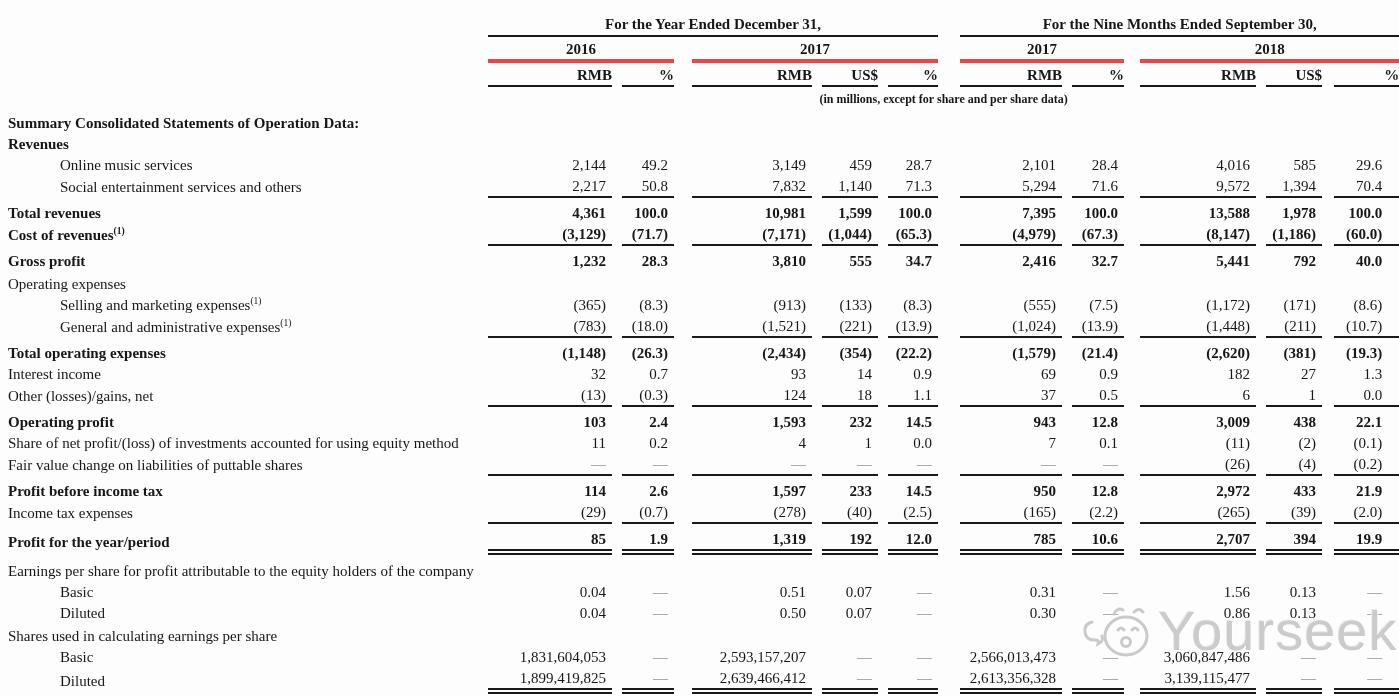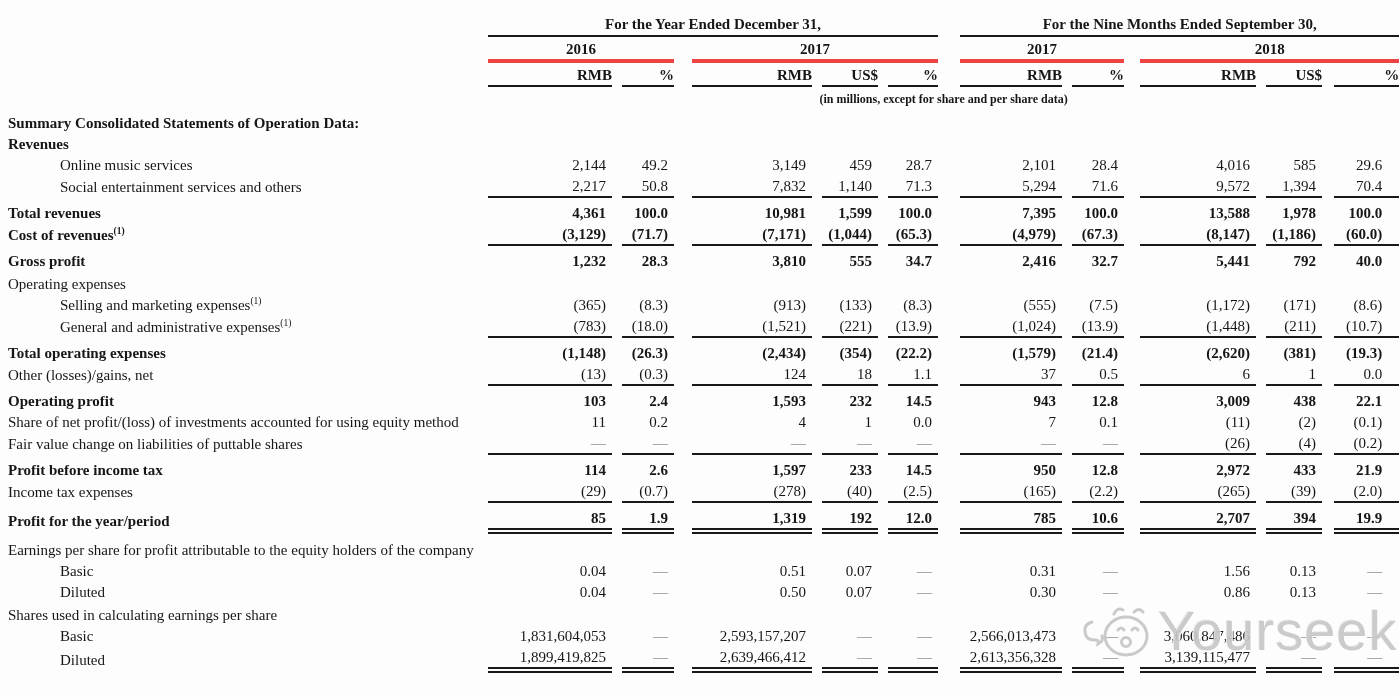--- a/index.html
+++ b/index.html
@@ -339,20 +339,42 @@
           <td></td>
           <td class="val b">(21.4)</td>
           <td></td>
           <td class="val b">(2,620)</td>
           <td></td>
           <td class="val b">(381)</td>
           <td></td>
           <td class="val b last">(19.3)</td>
         </tr>
         <tr>
+          <td class="lbl">Interest income</td>
+          <td class="val">32</td>
+          <td></td>
+          <td class="val">0.7</td>
+          <td></td>
+          <td class="val">93</td>
+          <td></td>
+          <td class="val">14</td>
+          <td></td>
+          <td class="val">0.9</td>
+          <td></td>
+          <td class="val">69</td>
+          <td></td>
+          <td class="val">0.9</td>
+          <td></td>
+          <td class="val">182</td>
+          <td></td>
+          <td class="val">27</td>
+          <td></td>
+          <td class="val last">1.3</td>
+        </tr>
+        <tr>
           <td class="lbl">Other (losses)/gains, net</td>
           <td class="val u">(13)</td>
           <td></td>
           <td class="val u">(0.3)</td>
           <td></td>
           <td class="val u">124</td>
           <td></td>
           <td class="val u">18</td>
           <td></td>
           <td class="val u">1.1</td>

